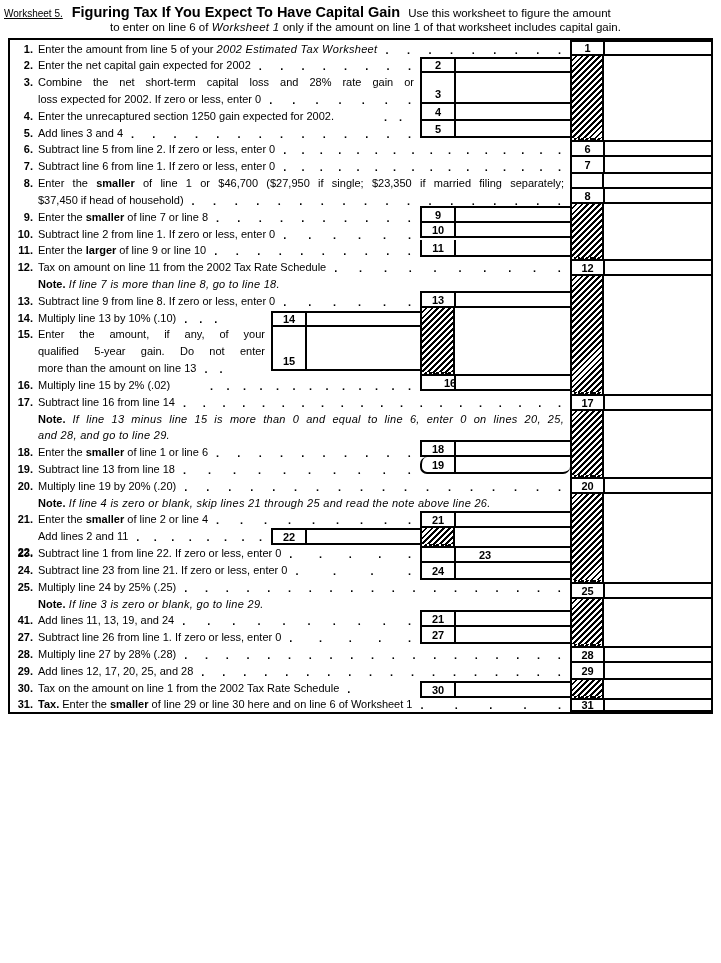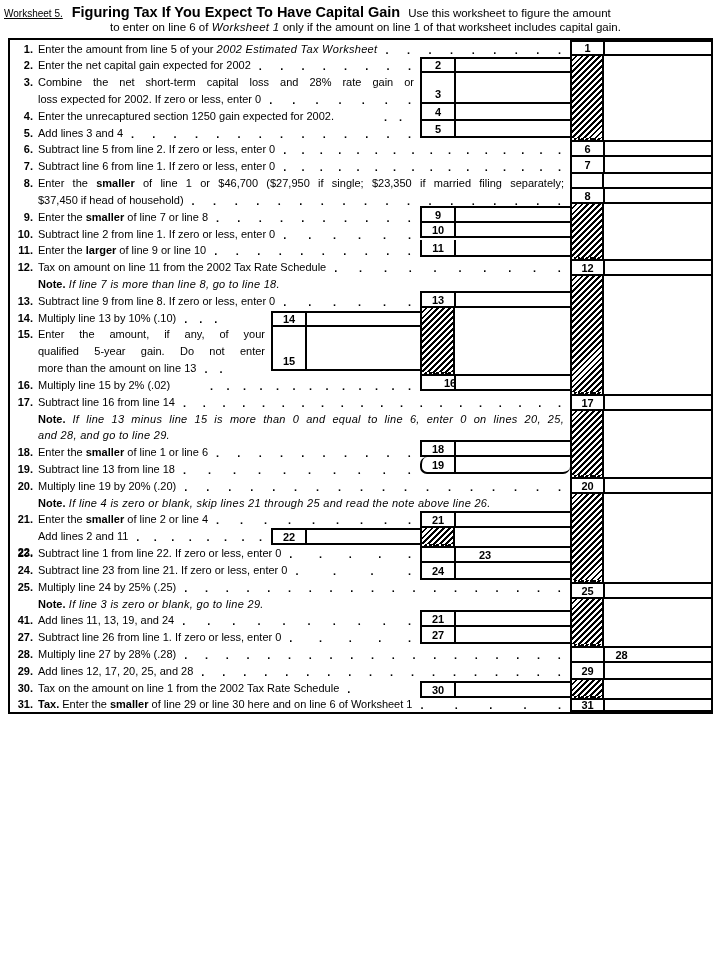--- a/index.html
+++ b/index.html
@@ -646,21 +646,21 @@
           <span class="dot">.</span>
           <span class="dot">.</span>
           <span class="dot">.</span>
           <span class="dot">.</span>
           <span class="dot">.</span>
           <span class="dot">.</span>
         </span>
       </div>
       <div class="box" style="left: 570px; top: 646px; width: 141px; height: 17px;">
         <div class="divider" style="left: 31px;"></div>
-        <div class="boxnum" style="width: 31px; padding-left: 34px;">28</div>
+        <div class="boxnum" style="width: 31px;">28</div>
         <div class="entry" style="left: 33px; width: 108px;"></div>
       </div>
       <div class="num" style="top: 664.84px;">29.</div>
       <div class="row flex" style="top: 664.84px; width: 526px;">
         <span class="t"><span>Add lines 12, 17, 20, 25, and 28</span></span>
         <span class="leader">
           <span class="dot">.</span>
           <span class="dot">.</span>
           <span class="dot">.</span>
           <span class="dot">.</span>

